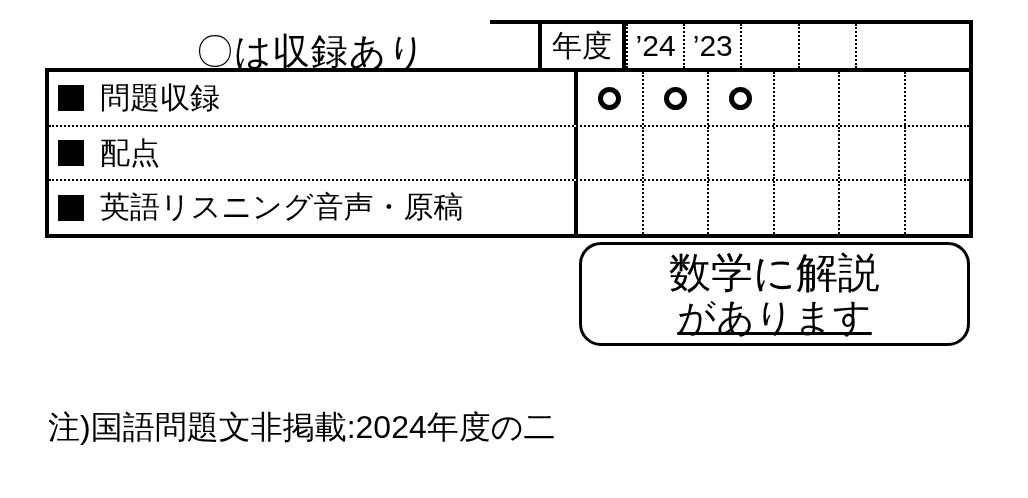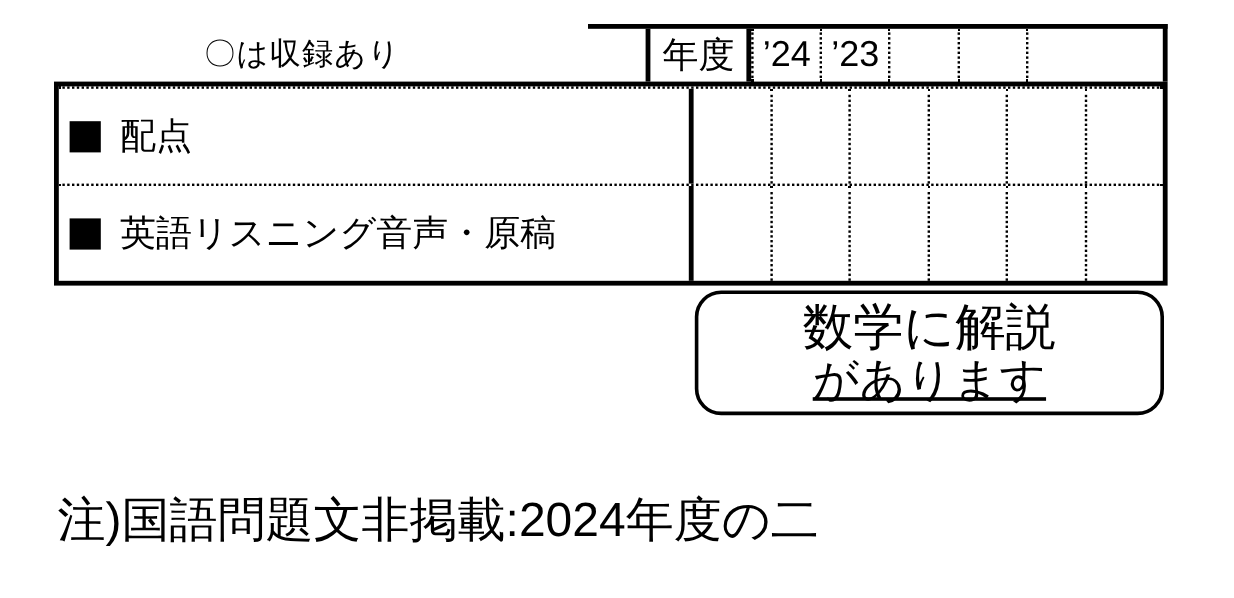--- a/index.html
+++ b/index.html
@@ -8,22 +8,22 @@
     position:relative;
     width:1028px; height:498px;
     background:#ffffff;
     color:#000000;
     font-family:"Liberation Sans","DejaVu Sans",sans-serif;
     overflow:hidden;
   }
 
   
   .legend {
-    position:absolute; left:170px; top:27px;
-    font-size:26px; letter-spacing:1px; white-space:nowrap;
+    position:absolute; left:196px; top:27px;
+    font-size:37px; letter-spacing:1px; white-space:nowrap;
   }
 
   
   .year-header {
     position:absolute; left:490px; top:20px;
     width:483px; height:48px;
     border-top:4px solid #000; border-right:4px solid #000;
     display:grid; grid-template-columns:88px repeat(6,1fr);padding-left:48px;
   }
   .hcell {
@@ -66,41 +66,59 @@
     border:3px solid #000; border-radius:22px;
     display:flex; flex-direction:column; align-items:center; justify-content:center;
     gap:3px; background:#fff;
   }
   .callout-l1 { font-size:42px; line-height:1.05; white-space:nowrap; }
   .callout-l2 { font-size:38px; line-height:1.05; white-space:nowrap;text-decoration:underline; }
 
   
   .footnote {
     position:absolute; left:48px; top:406px;
-    font-size:40px; white-space:nowrap;
+    font-size:32px; white-space:nowrap;
   }
 </style>
 </head>
 <body>
 
 <div class="page">
 
   <div class="legend">〇は収録あり</div>
 
   <div class="year-header">
     <div class="hcell ylabel">年度</div>
     <div class="hcell dotl">’24</div>
     <div class="hcell dotl">’23</div>
     <div class="hcell dotl"></div>
     <div class="hcell dotl"></div>
     <div class="hcell dotl"></div>
   </div>
 
   <div class="tbody">
 
+    <div class="trow">
+      <div class="label-cell">
+        <span class="sq"></span>
+        <span>問題収録</span>
+      </div>
+      <div class="mark-cell">
+          <span class="ring"></span>
+        </div>
+      <div class="mark-cell dotl">
+          <span class="ring"></span>
+        </div>
+      <div class="mark-cell dotl">
+          <span class="ring"></span>
+        </div>
+      <div class="mark-cell dotl"></div>
+      <div class="mark-cell dotl"></div>
+      <div class="mark-cell dotl"></div>
+    </div>
 
 
     <div class="trow dott">
       <div class="label-cell">
         <span class="sq"></span>
         <span>配点</span>
       </div>
       <div class="mark-cell"></div>
       <div class="mark-cell dotl"></div>
       <div class="mark-cell dotl"></div>

